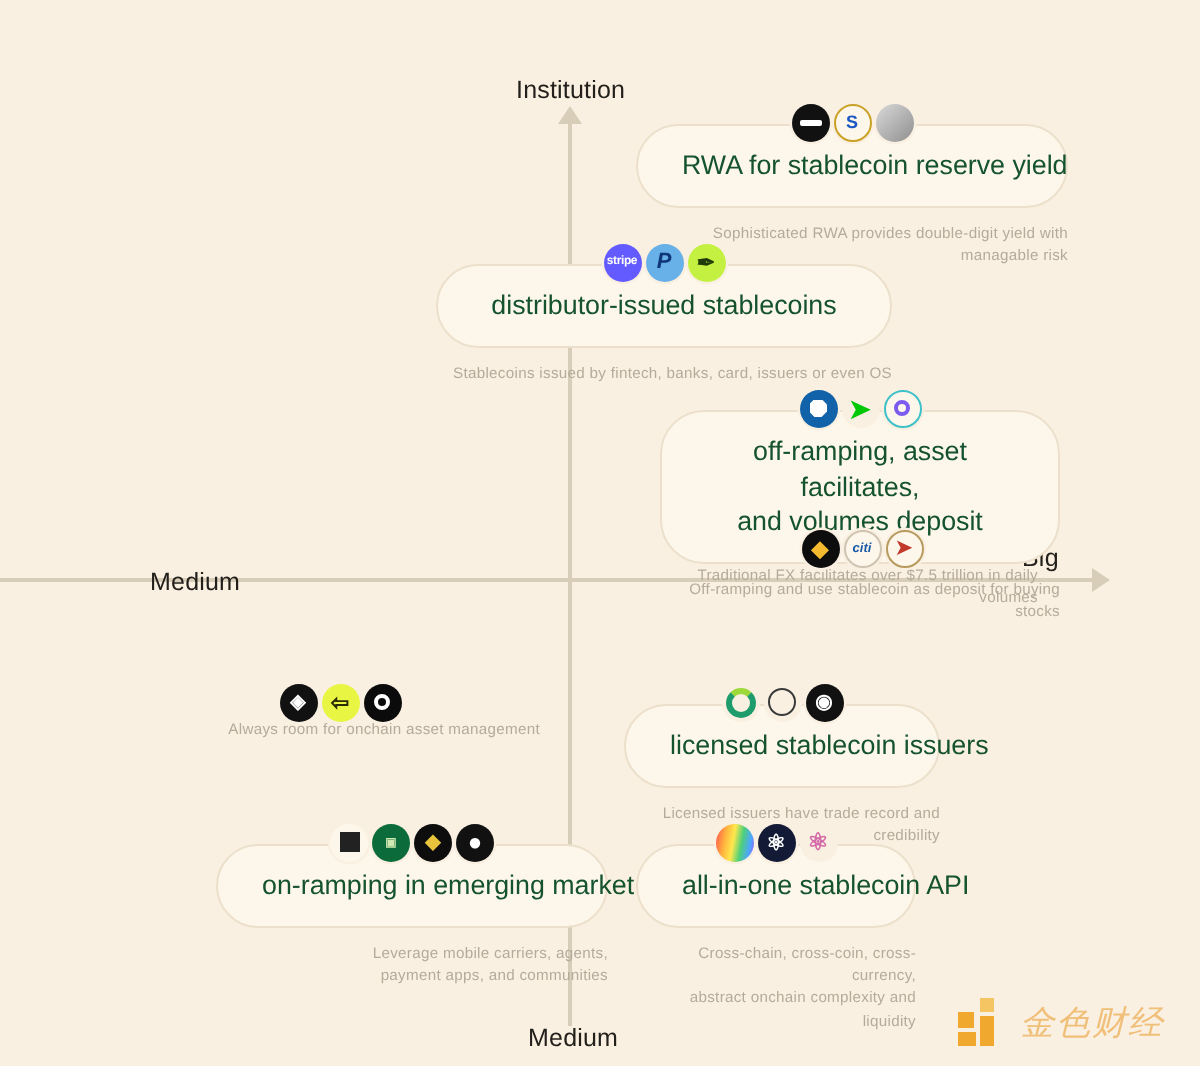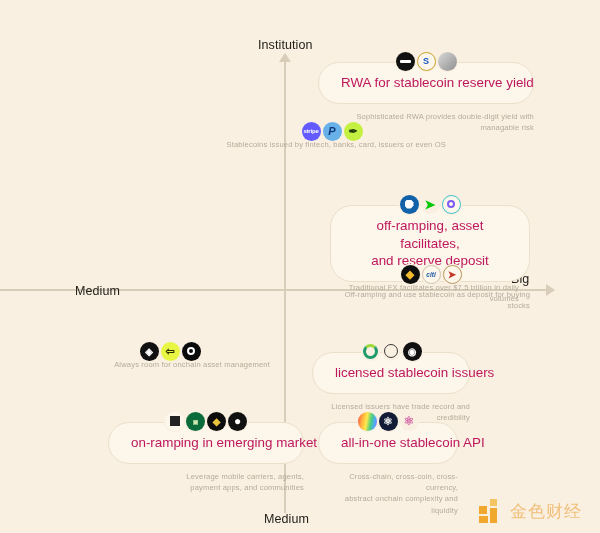--- a/index.html
+++ b/index.html
@@ -60,21 +60,21 @@
     overflow: hidden; flex: 0 0 auto;
     box-shadow: 0 0 0 1.2px #faf0e1;
   }
   .card {
     background: #fdf6ea;
     border: 1px solid #ece0cc;
     border-radius: 22px;
     padding: 11px 22px;
     text-align: center;
     font-size: 13.4px;
-    color: #be185d;
+    color: #14532d;
     line-height: 1.32;
     position: relative; z-index: 2;
     white-space: nowrap;
   }
   .card.wrap { white-space: normal; }
   .cap {
     margin-top: 7px;
     text-align: right;
     font-size: 7.6px;
     color: #b5ab9c;
@@ -129,21 +129,21 @@
   
   #watermark {
     position: absolute; right: 18px; bottom: 10px;
     display: flex; align-items: center; gap: 7px;
   }
   .wm-logo { position: relative; width: 24px; height: 24px; }
   .wm-logo .sq1 { position:absolute; left:0; top:7px; width:8px; height:8px; background:#f0a92e; }
   .wm-logo .sq2 { position:absolute; left:11px; top:0; width:7px; height:7px; background:#f5c563; }
   .wm-logo .sq3 { position:absolute; left:11px; top:9px; width:7px; height:15px; background:#f0a92e; }
   .wm-logo .sq4 { position:absolute; left:0; top:17px; width:9px; height:7px; background:#f0a92e; }
-  .wm-text { font-size: 17px; color: #f0bf7a; letter-spacing: 1px; font-family: "DejaVu Sans", sans-serif; }
+  .wm-text { font-size: 17px; color: #f0bf7a; letter-spacing: 1px; font-family: "DejaVu Sans", sans-serif; font-style: italic; }
 </style>
 </head>
 <body>
 
 <div id="stage">
 
   <div class="axis-v"></div>
   <div class="axis-h"></div>
   <div class="arrow-up"></div>
   <div class="arrow-right"></div>
@@ -164,36 +164,37 @@
     <div class="card">RWA for stablecoin reserve yield</div>
     <div class="cap">Sophisticated RWA provides double-digit yield with managable risk</div>
   </div>
 
   <div class="node" id="n-dist">
     <div class="icons">
       <div class="ic ic-stripe">stripe</div>
       <div class="ic ic-paypal">P</div>
       <div class="ic ic-feather">✒</div>
     </div>
+    <div class="card">distributor-issued stablecoins</div>
     <div class="cap">Stablecoins issued by fintech, banks, card, issuers or even OS</div>
   </div>
 
   <div class="node" id="n-offramp">
     <div class="icons">
       <div class="ic ic-chase">
           <span class="oct"></span>
         </div>
       <div class="ic ic-robin">➤</div>
       <div class="ic ic-circlez">
           <span class="in"></span>
         </div>
     </div>
     <div class="card wrap">
       <span>off-ramping, asset facilitates,</span><br>
-      <span>and reserve deposit</span>
+      <span>and volumes deposit</span>
     </div>
     <div class="cap">Off-ramping and use stablecoin as deposit for buying stocks</div>
   </div>
 
   <div class="node" id="n-fx">
     <div class="icons">
       <div class="ic ic-binance">◆</div>
       <div class="ic ic-citi">citi</div>
       <div class="ic ic-dbs">➤</div>
     </div>

